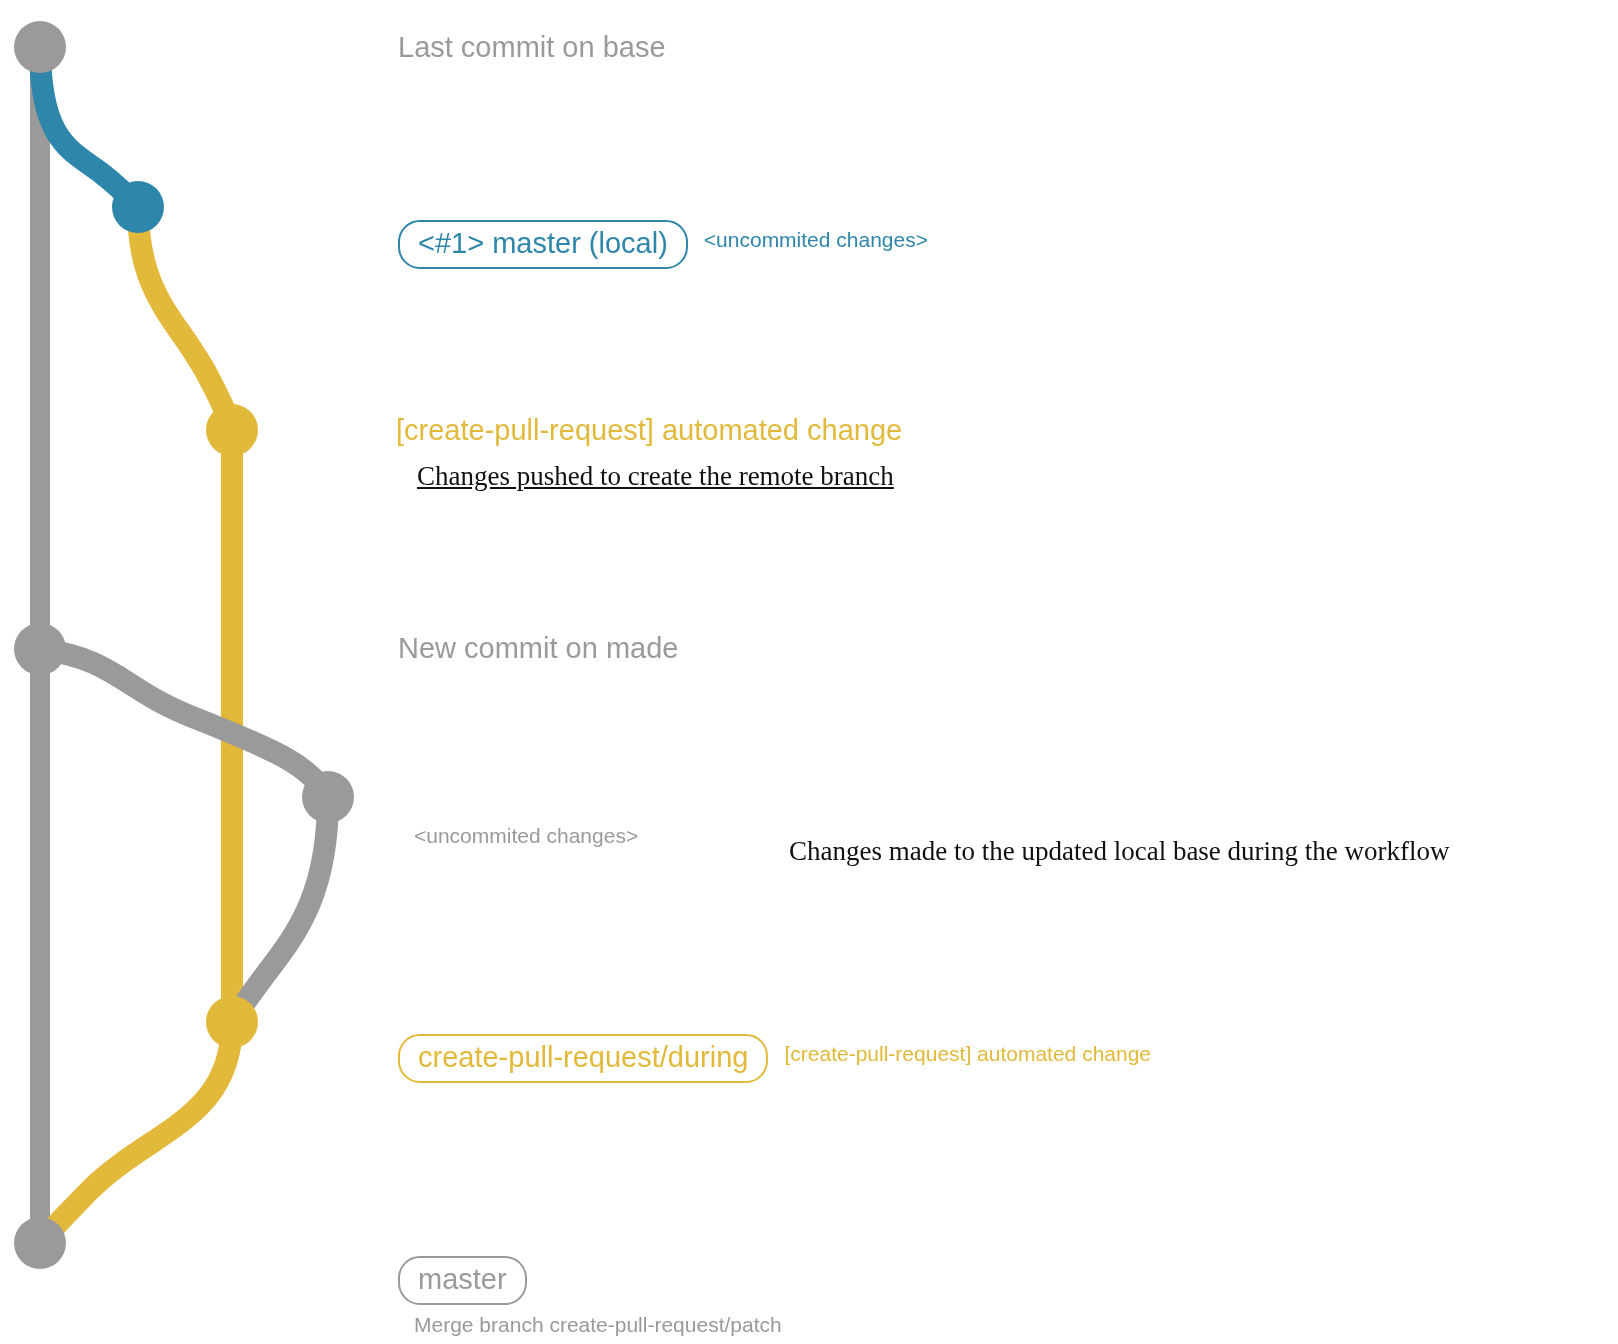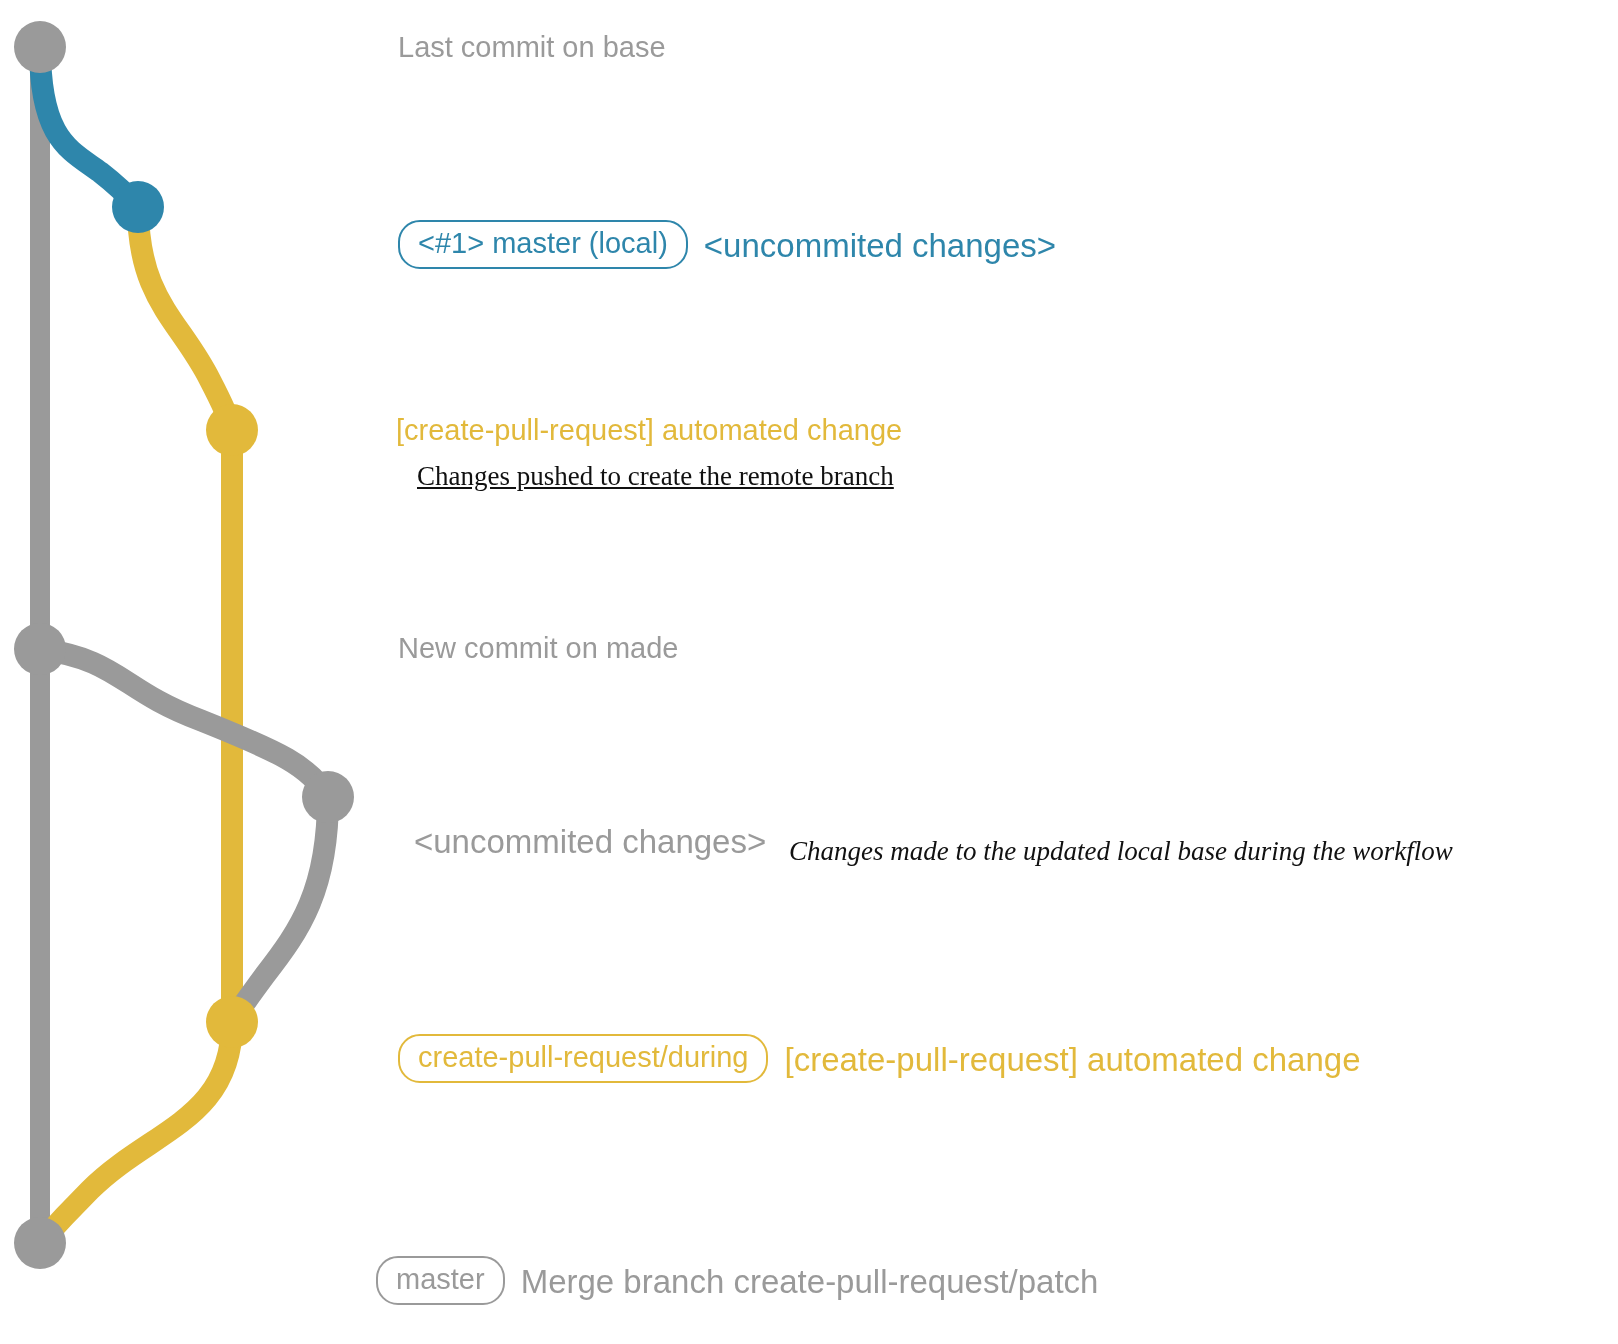--- a/index.html
+++ b/index.html
@@ -50,21 +50,21 @@
     color: #9a9a9a;
     white-space: nowrap;
     background: #ffffff;
   }
   .badge.blue { border-color: #2e86ab; color: #2e86ab; }
   .badge.gold { border-color: #e2b93b; color: #e2b93b; }
   .badge.gray { border-color: #9a9a9a; color: #9a9a9a; }
 
   .subject {
     font-family: "Liberation Sans", sans-serif;
-    font-size: 33px;
+    font-size: 21px;
     line-height: 1.0;
     white-space: nowrap;
     padding-top: 9px;
     margin-left: 16px;
   }
   .subject.blue { color: #2e86ab; }
   .subject.gold { color: #e2b93b; }
   .subject.gray { color: #9a9a9a; }
 
   .standalone-subject {
@@ -124,25 +124,25 @@
   </div>
 
   <div class="standalone-subject gold" style="left:396px; top:416px;">[create-pull-request] automated change</div>
   <div class="desc" style="left:417px; top:463px;text-decoration:underline;">Changes pushed to create the remote branch</div>
 
   <div class="standalone-subject gray" style="left:398px; top:634px;">New commit on made</div>
 
   <div class="row" style="left:398px; top:782px;">
     <span class="subject gray">&lt;uncommited changes&gt;</span>
   </div>
-  <div class="desc" style="left:789px; top:838px;font-style:italic;">Changes made to the updated local base during the workflow</div>
+  <div class="desc" style="left:789px; top:838px;">Changes made to the updated local base during the workflow</div>
 
   <div class="row" style="left:398px; top:1000px;">
     <span class="badge gold">create-pull-request/during</span>
     <span class="subject gold">[create-pull-request] automated change</span>
   </div>
 
-  <div class="row" style="left:376px; top:1222px;">
+  <div class="row" style="left:398px; top:1222px;flex-direction:column;">
     <span class="badge gray">master</span>
     <span class="subject gray">Merge branch create-pull-request/patch</span>
   </div>
 
 </div>
 
 </body></html>

